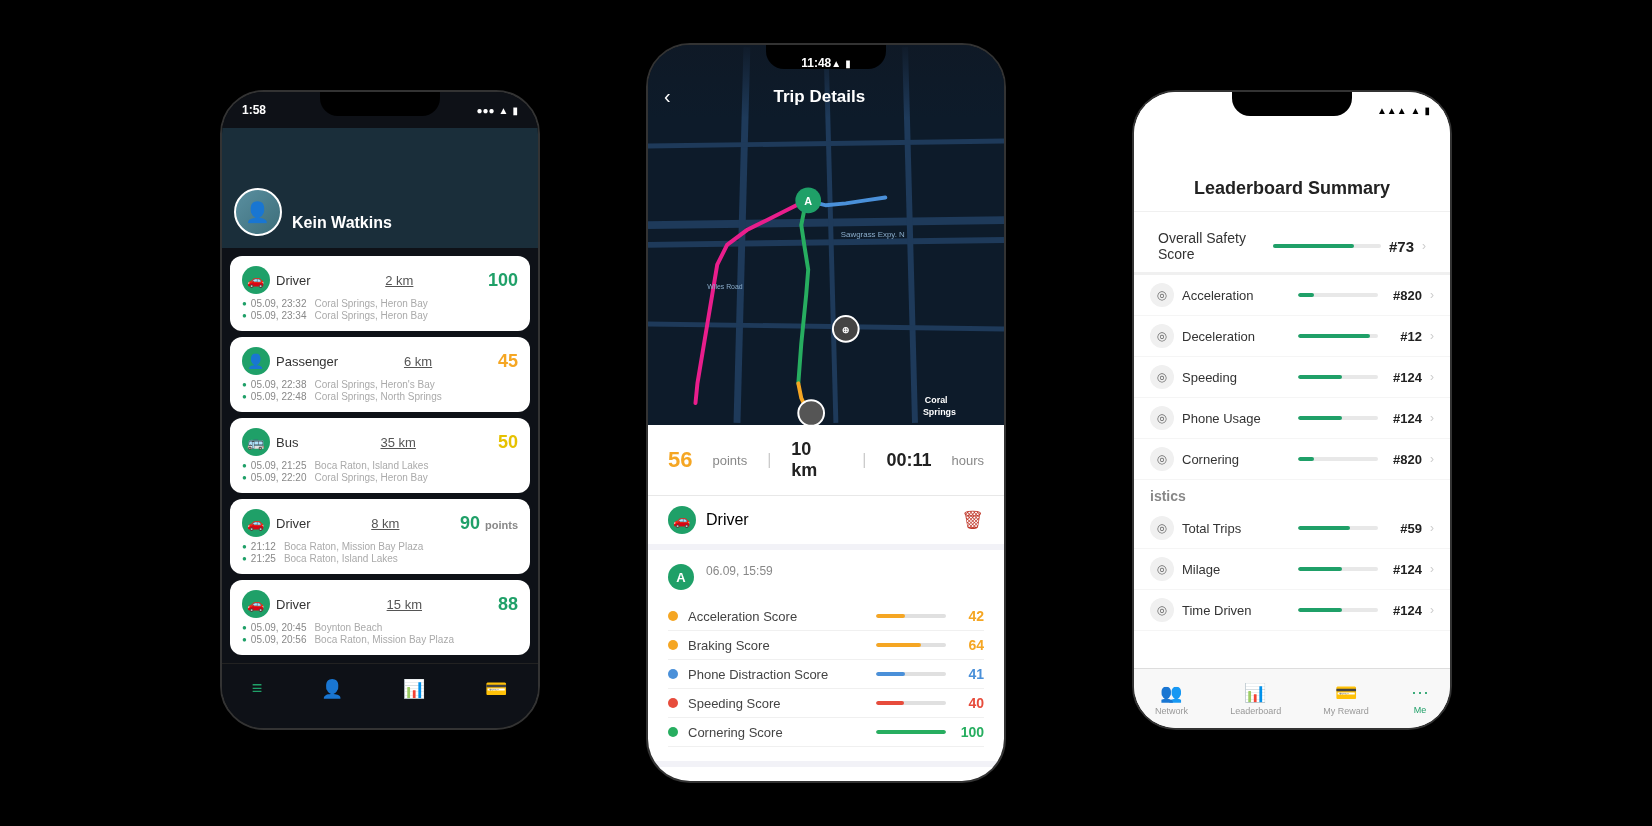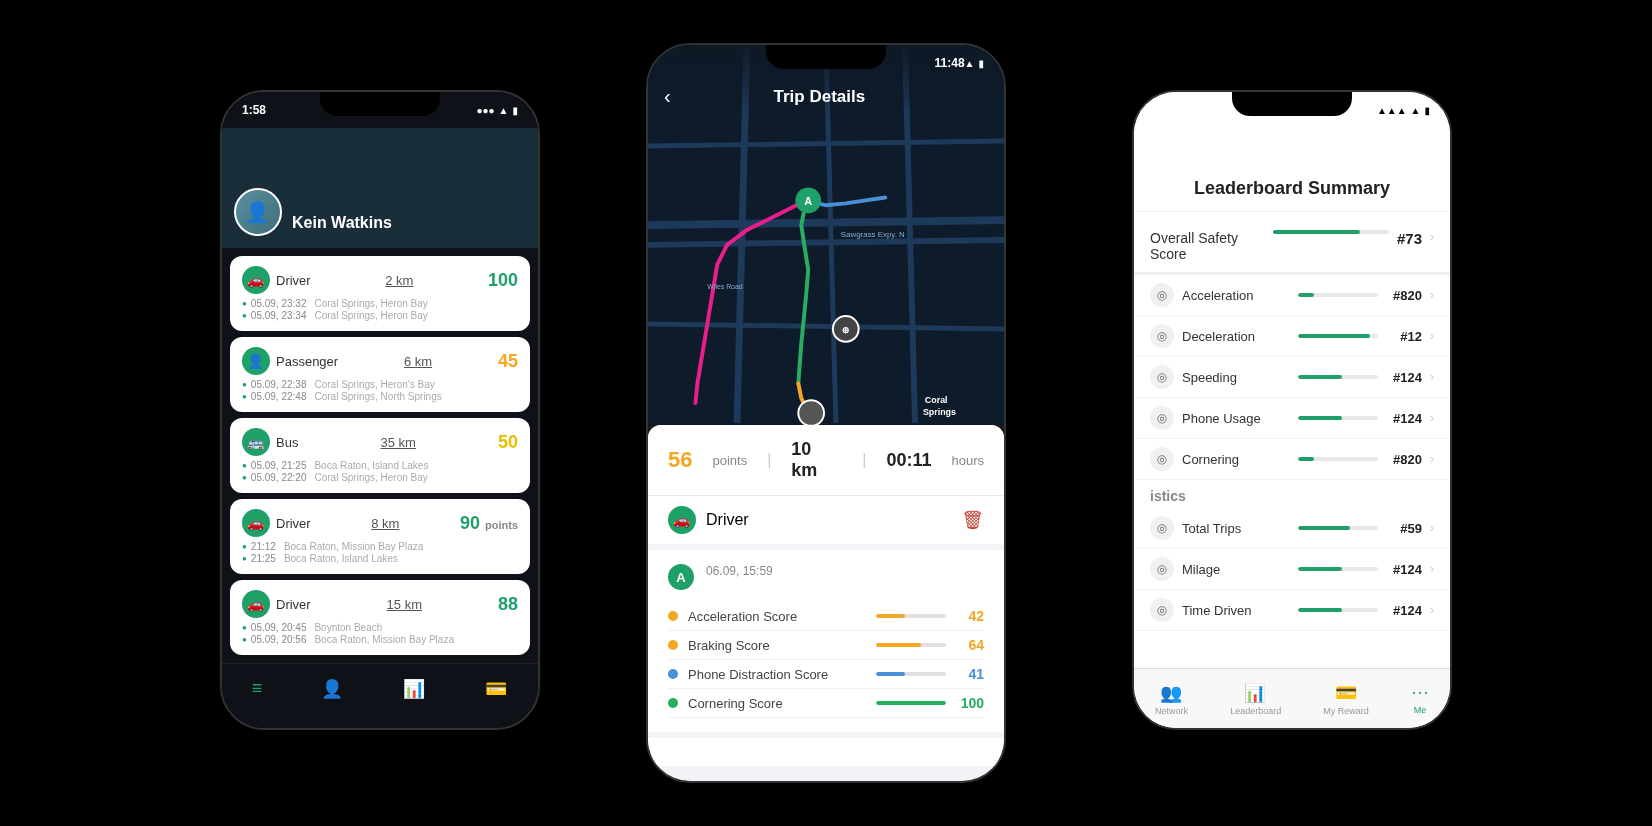--- a/index.html
+++ b/index.html
@@ -264,21 +264,20 @@
     .map-svg {
       width: 100%;
       height: 100%;
     }
 
     
     .trip-detail {
       flex: 1;
       background: #f2f2f7;
       overflow-y: auto;
-      border-radius: 13px;
     }
 
     .trip-stats-row {
       background: #fff;
       padding: 14px 20px;
       display: flex;
       align-items: center;
       gap: 20px;
       border-bottom: 1px solid #e8e8e8;
     }
@@ -497,21 +496,22 @@
       text-align: right;
     }
 
     .lb-chevron {
       color: #ccc;
       font-size: 12px;
     }
 
     .lb-overall {
       display: flex;
-      padding: 10px 16px;
+      align-items: center;
+      padding: 10px 24px;
       border-bottom: 3px solid #f0f0f0;
       gap: 8px;
     }
 
     .lb-overall-name {
       flex: 1;
       font-size: 14px;
       color: #333;
       font-weight: 500;
     }
@@ -753,21 +753,21 @@
         <text x="330" y="390" fill="#999" font-size="16" font-family="Arial">›</text>
       </svg>
 
       
       <div class="map-header">
         <span class="back-btn">‹</span>
         <span class="map-title">Trip Details</span>
       </div>
 
       
-      <div style="position:absolute;top:0;left:0;right:0;height:36px;display:flex;align-items:center;justify-content:flex-end;padding:0 20px;z-index:10;">
+      <div style="position:absolute;top:0;left:0;right:0;height:36px;display:flex;align-items:center;justify-content:center;padding:0 20px;z-index:10;">
         <span style="color:#fff;font-size:12px;font-weight:600;">11:48</span>
         <div style="display:flex;gap:4px;align-items:center;">
           <span style="color:#fff;font-size:10px;">▲</span>
           <span style="color:#fff;font-size:10px;">▮</span>
         </div>
       </div>
     </div>
 
     <div class="trip-detail">
 
@@ -813,20 +813,28 @@
 
         <div class="score-row">
           <div class="score-dot" style="background:#4a90d9;"></div>
           <span class="score-name">Phone Distraction Score</span>
           <div class="score-bar-container">
             <div class="score-bar-fill" style="width:41%;background:#4a90d9;"></div>
           </div>
           <span class="score-num" style="color:#4a90d9;">41</span>
         </div>
 
+        <div class="score-row">
+          <div class="score-dot" style="background:#e74c3c;"></div>
+          <span class="score-name">Speeding Score</span>
+          <div class="score-bar-container">
+            <div class="score-bar-fill" style="width:40%;background:#e74c3c;"></div>
+          </div>
+          <span class="score-num" style="color:#e74c3c;">40</span>
+        </div>
 
         <div class="score-row">
           <div class="score-dot" style="background:#27ae60;"></div>
           <span class="score-name">Cornering Score</span>
           <div class="score-bar-container">
             <div class="score-bar-fill" style="width:100%;background:#27ae60;"></div>
           </div>
           <span class="score-num" style="color:#27ae60;">100</span>
         </div>
       </div>

